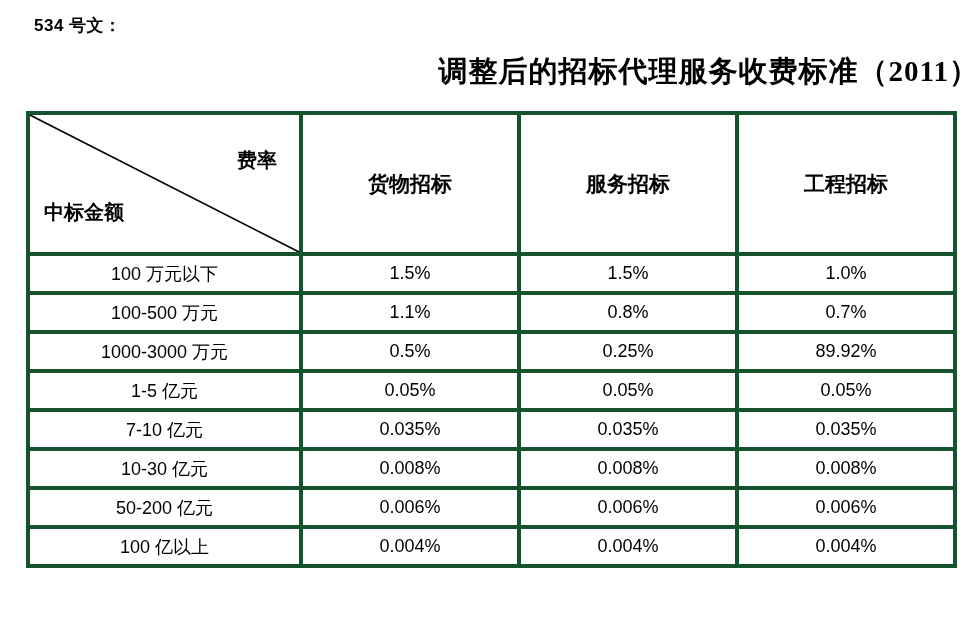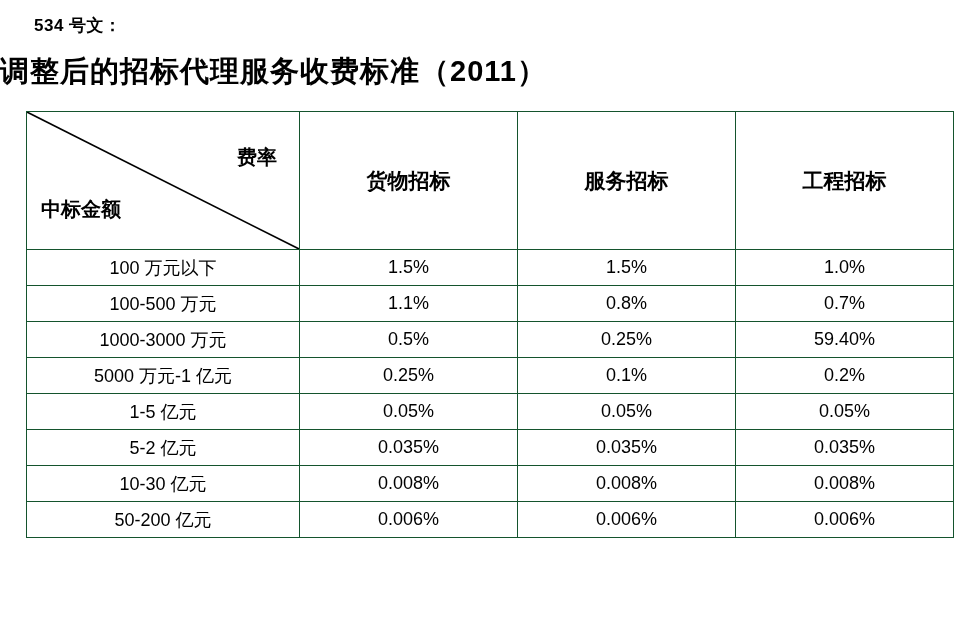--- a/index.html
+++ b/index.html
@@ -28,39 +28,39 @@
     font-family: "Liberation Sans", sans-serif;
     font-size: 17px;
     font-weight: bold;
     letter-spacing: 0.5px;
   }
   .doc-title {
     position: absolute;
     left: 0;
     top: 52px;
     width: 979px;
-    text-align: left;
-    font-family: Liberation Sans, sans-serif;
+    text-align: right;
+    font-family: Liberation Serif, serif;
     font-size: 29px;
     font-weight: bold;
     letter-spacing: 1px;
   }
   .table-wrap {
     position: absolute;
     left: 26px;
     top: 111px;
     width: 927px;
   }
   table.fee-table {
     border-collapse: collapse;
     width: 927px;
     table-layout: fixed;
   }
   table.fee-table td {
-    border: 1px solid #14532d;
+    border: 4px solid #14532d;
     text-align: center;
     vertical-align: middle;
     font-family: "Liberation Sans", sans-serif;
     font-size: 18px;
     height: 35px;
     padding: 0;
   }
   table.fee-table col.c1 { width: 273px; }
   table.fee-table col.c2 { width: 218px; }
   table.fee-table col.c3 { width: 218px; }
@@ -149,49 +149,49 @@
         <tr>
           <td class="row-label">100-500 万元</td>
           <td class="val">1.1%</td>
           <td class="val">0.8%</td>
           <td class="val">0.7%</td>
         </tr>
         <tr>
           <td class="row-label">1000-3000 万元</td>
           <td class="val">0.5%</td>
           <td class="val">0.25%</td>
-          <td class="val">59.40%</td>
-        </tr>
-        <tr>
-          <td class="row-label">5000 万元-1 亿元</td>
-          <td class="val">0.25%</td>
-          <td class="val">0.1%</td>
-          <td class="val">0.2%</td>
+          <td class="val">89.92%</td>
         </tr>
         <tr>
           <td class="row-label">1-5 亿元</td>
           <td class="val">0.05%</td>
           <td class="val">0.05%</td>
           <td class="val">0.05%</td>
         </tr>
         <tr>
-          <td class="row-label">5-2 亿元</td>
+          <td class="row-label">7-10 亿元</td>
           <td class="val">0.035%</td>
           <td class="val">0.035%</td>
           <td class="val">0.035%</td>
         </tr>
         <tr>
           <td class="row-label">10-30 亿元</td>
           <td class="val">0.008%</td>
           <td class="val">0.008%</td>
           <td class="val">0.008%</td>
         </tr>
         <tr>
           <td class="row-label">50-200 亿元</td>
           <td class="val">0.006%</td>
           <td class="val">0.006%</td>
           <td class="val">0.006%</td>
         </tr>
+        <tr>
+          <td class="row-label">100 亿以上</td>
+          <td class="val">0.004%</td>
+          <td class="val">0.004%</td>
+          <td class="val">0.004%</td>
+        </tr>
       </tbody>
     </table>
   </div>
 
 </div>
 
 </body></html>

